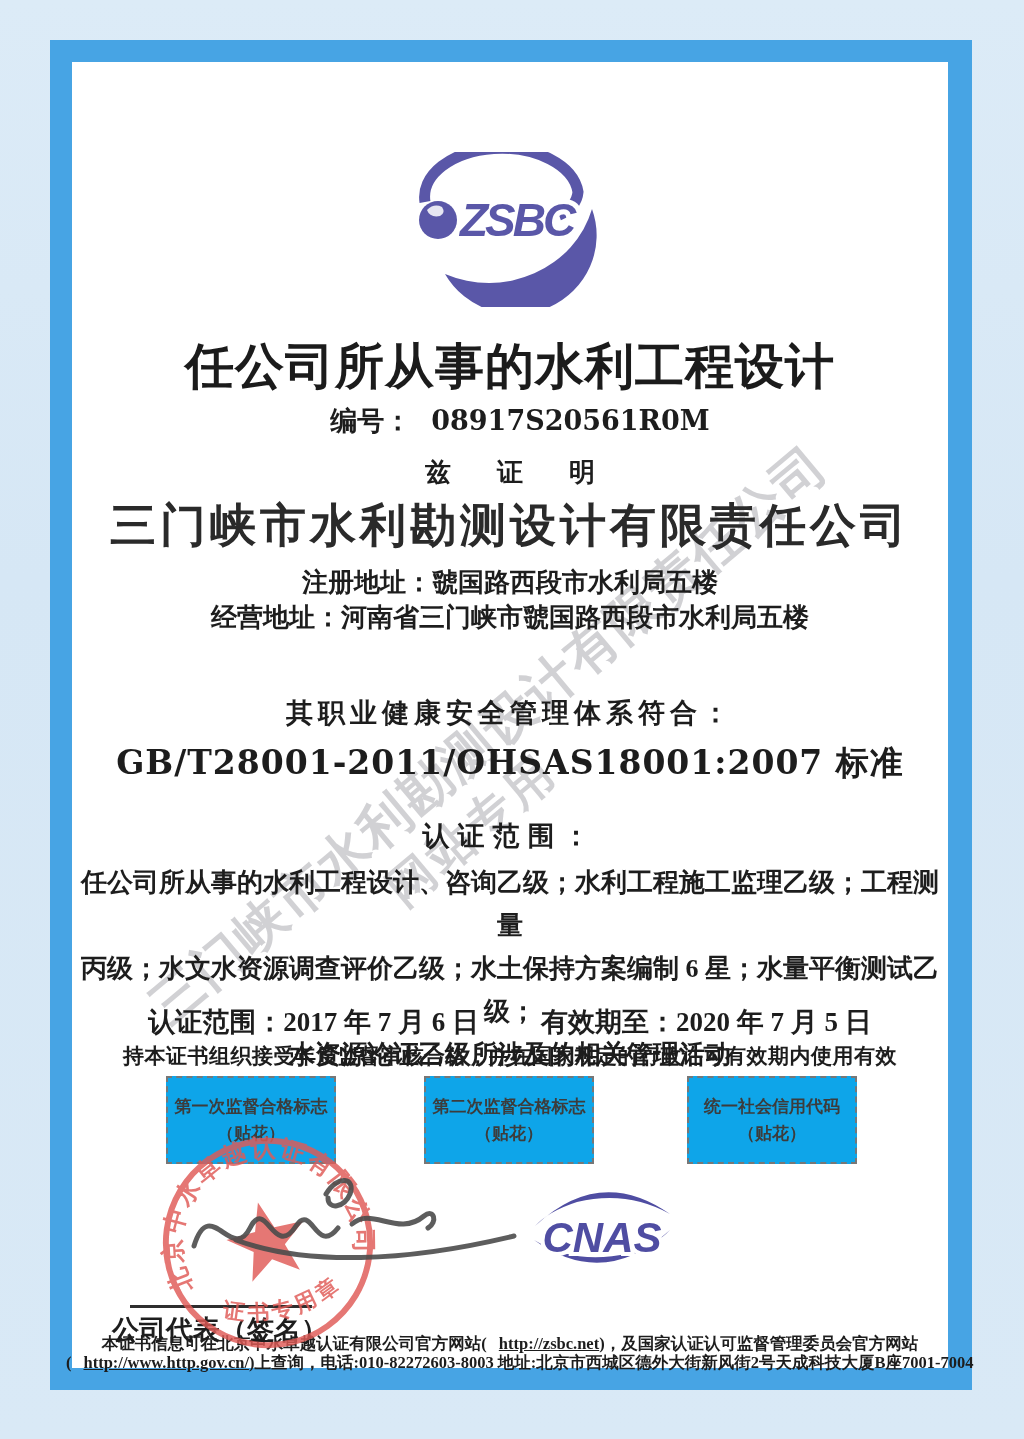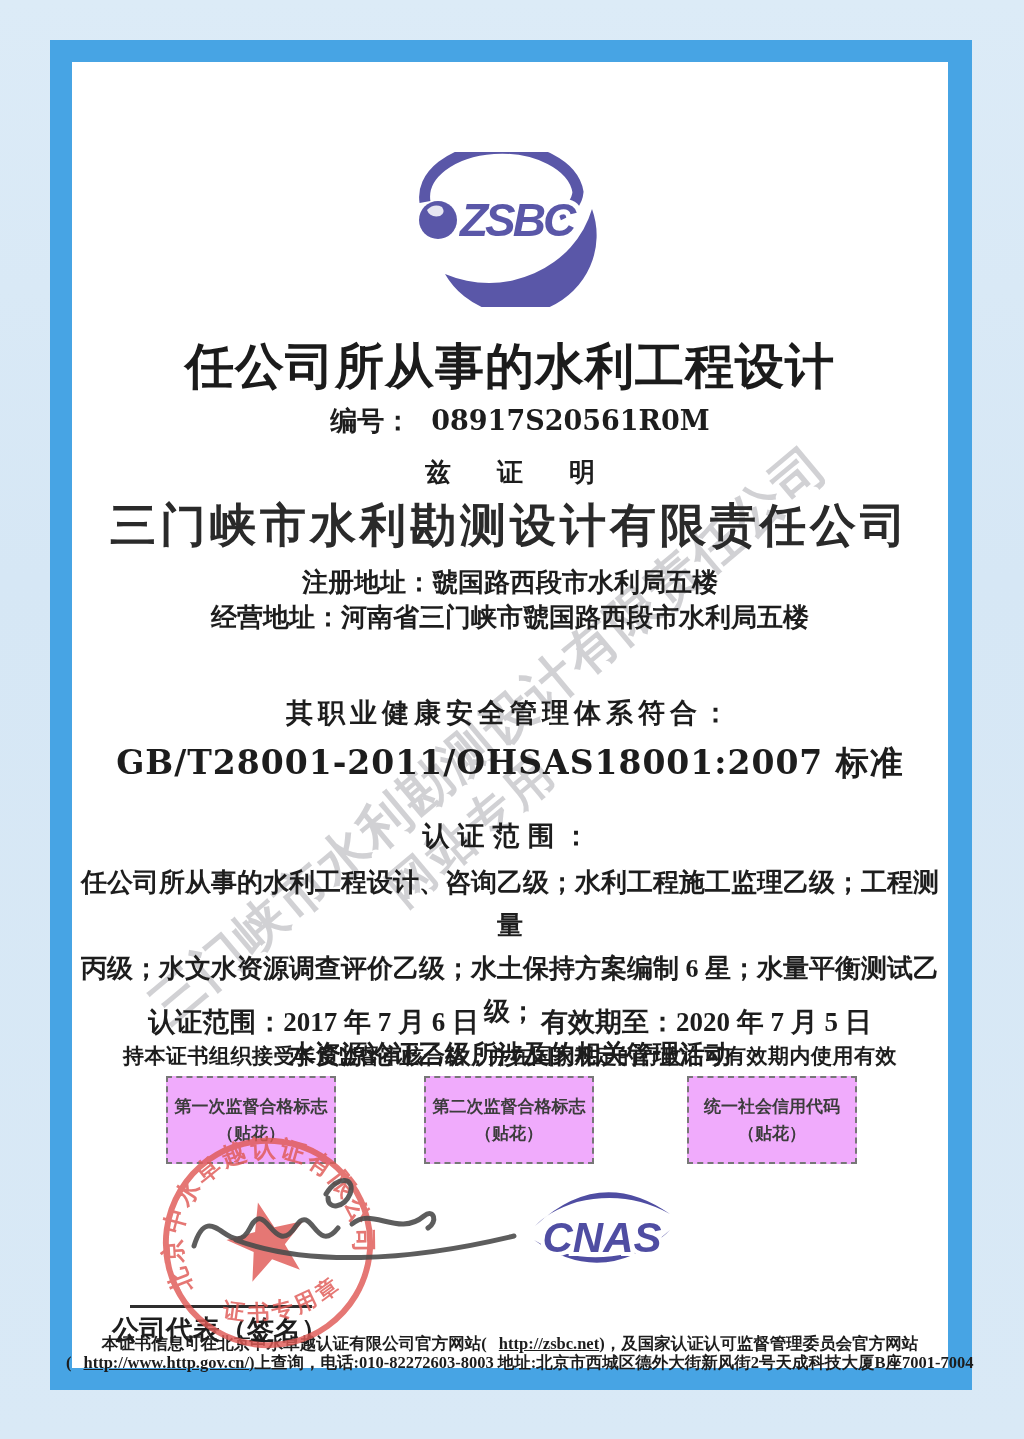--- a/index.html
+++ b/index.html
@@ -29,21 +29,21 @@
   #credit-line .gap{margin-left:62px;}
   #std-intro{top:633px;font-size:27px;font-weight:bold;letter-spacing:5px;}
   #std-code{top:679px;font-size:33px;font-weight:bold;letter-spacing:1px;font-family:"DejaVu Serif",serif;}
   #scope-head{top:756px;font-size:27px;font-weight:bold;letter-spacing:8px;}
   #scope-lines{top:799px;font-size:26px;font-weight:bold;line-height:43px;}
   #dates{top:942px;font-size:27px;font-weight:bold;}
   #dates .gap{margin-left:62px;}
   #note{top:980px;font-size:21px;font-weight:bold;letter-spacing:.5px;}
   .sticker{position:absolute;top:1014px;width:166px;height:84px;border:2px dashed #777;
            display:flex;flex-direction:column;justify-content:center;align-items:center;
-           font-size:17px;font-weight:bold;color:#3c3c3c;line-height:27px;background:#f0abfc;}
+           font-size:17px;font-weight:bold;color:#3c3c3c;line-height:27px;background:#0ea5e9;}
   #sticker-1{left:94px;} #sticker-2{left:352px;} #sticker-3{left:615px;}
   #stamp{position:absolute;left:77px;top:1062px;opacity:.82;transform:rotate(-14deg);z-index:3;}
   #signature{position:absolute;left:104px;top:1104px;z-index:4;}
   #cnas-logo{position:absolute;left:458px;top:1118px;}
   #cnas-text{position:absolute;left:620px;top:1122px;text-align:left;line-height:27px;}
   #cnas-text .cn{font-size:19px;color:#333;font-weight:bold;}
   #cnas-text .en{font-size:17px;color:#7b7b7e;font-weight:bold;
                  font-family:"Liberation Sans","DejaVu Sans",sans-serif;letter-spacing:.5px;}
   #sig-line{position:absolute;left:58px;top:1243px;width:182px;border-top:3px solid #2e2e2e;}
   #rep-label{position:absolute;left:0;top:1250px;width:296px;text-align:center;

